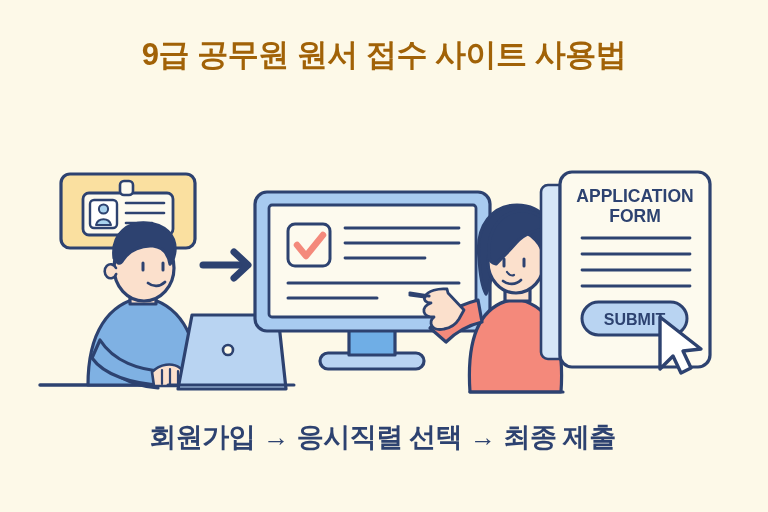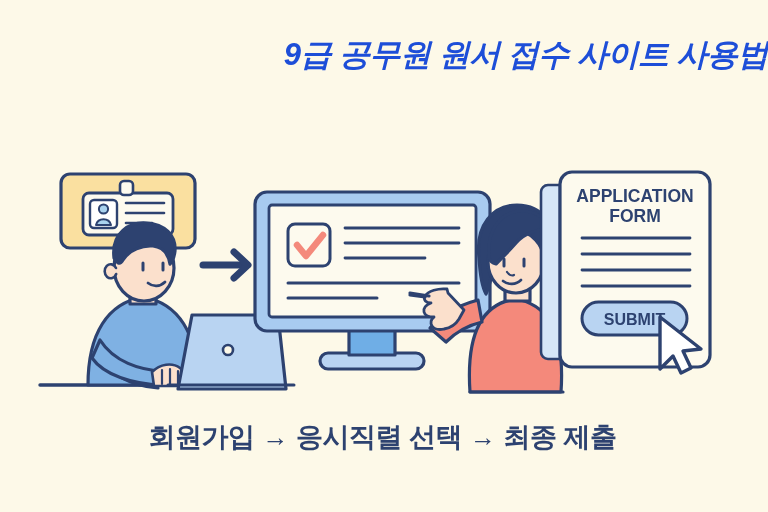--- a/index.html
+++ b/index.html
@@ -9,40 +9,40 @@
   }
   #stage {
     position:relative;
     width:768px; height:512px;
     background:#FDF9E8;
     overflow:hidden;
   }
   .title-block {
     position:absolute;
     top:34px; left:0; right:0;
-    text-align:right;
-    color:#1d4ed8;
-    font-style:italic;
+    text-align:center;
+    color:#a16207;
   }
   .title-line {
     font-size:31px;
     font-weight:bold;
     letter-spacing:-0.5px;
     line-height:1.38;
     white-space:nowrap;
   }
   .caption {
     position:absolute;
     left:0; right:3px; top:419px;
     text-align:center;
     color:#2D4270;
     font-size:27px;
     font-weight:bold;
     letter-spacing:-0.5px;
     white-space:nowrap;
+    font-family:Liberation Serif, serif;
   }
   .caption .arrow-glyph { font-weight:normal; padding:0 6px; font-size:26px; }
   .caption .step { padding:0 2px; }
   svg.art {
     position:absolute;
     left:0; top:0;
     width:768px; height:512px;
   }
 </style>
 </head>

